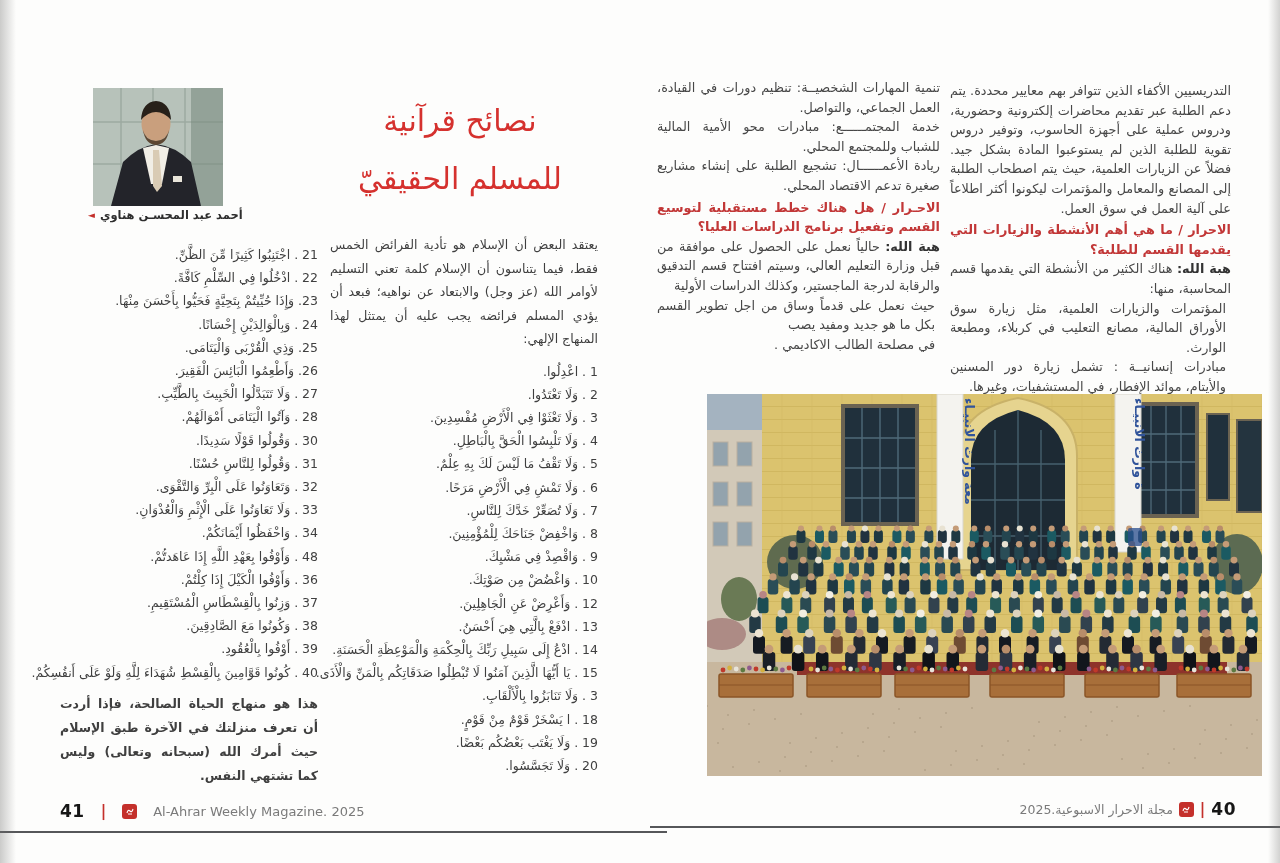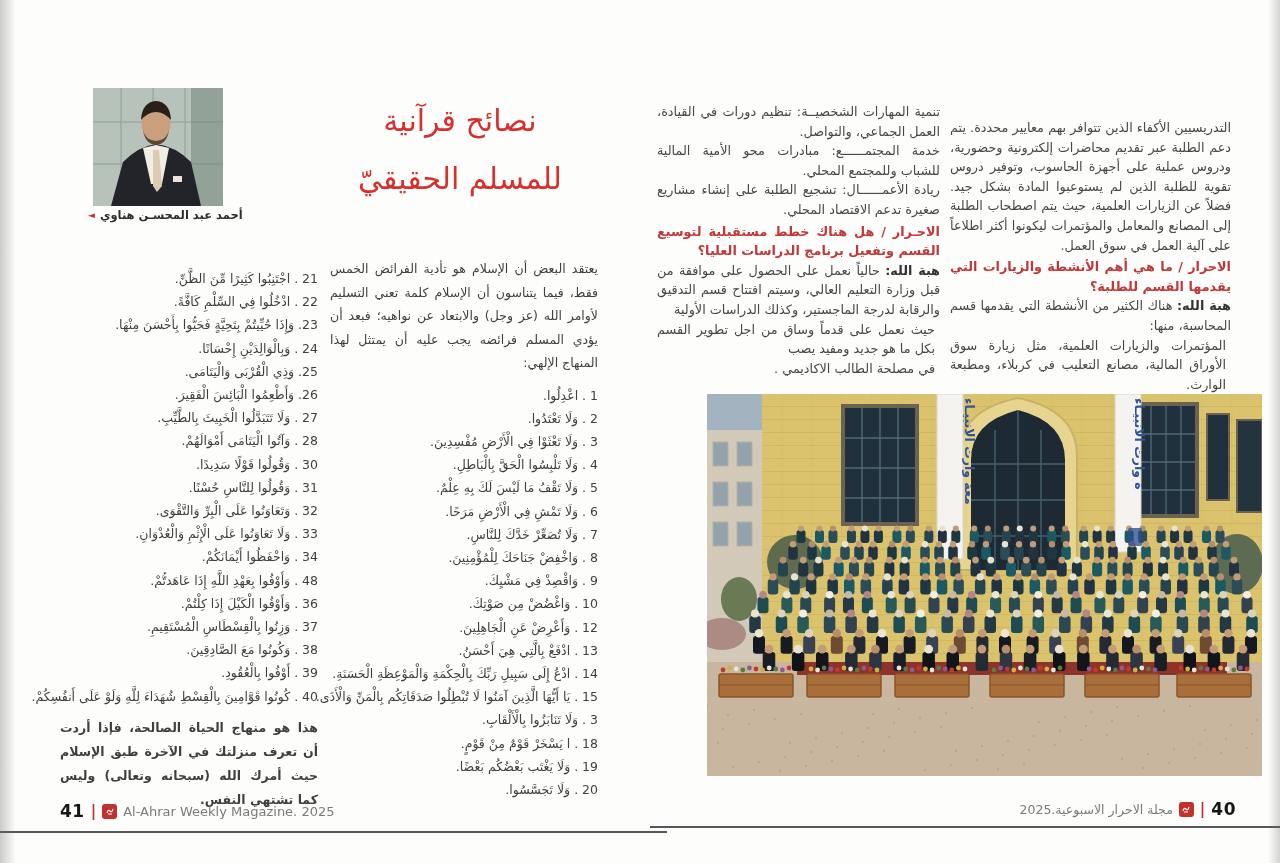--- a/index.html
+++ b/index.html
@@ -20,52 +20,52 @@
 
   
   .author-photo{position:absolute;left:93px;top:88px;width:130px;height:118px;overflow:hidden;}
   .author-caption{position:absolute;left:88px;top:208px;width:200px;
     font-size:11.5px;font-weight:bold;color:#2e2e2e;display:flex;align-items:center;gap:5px;}
   .caption-marker{color:#c4302b;font-size:9px;line-height:1;}
 
   .article-title{position:absolute;left:342px;top:92px;width:236px;
     text-align:center;color:#d5312e;font-weight:normal;font-size:30px;line-height:58px;direction:rtl;}
 
-  .rtl{direction:rtl;margin-top:24px;}
+  .rtl{direction:rtl;}
   .col41{position:absolute;color:#3f3f3f;font-size:12.5px;text-align:right;}
   .mid-col{left:330px;top:233px;width:268px;}
   .left-col{left:60px;top:243px;width:258px;}
   .intro{margin:0 0 9px 0;line-height:23.5px;text-align:justify;}
   .advice-line{line-height:23.2px;white-space:nowrap;}
   .closing{margin:8px 0 0 0;line-height:24px;text-align:justify;font-weight:bold;}
 
   
   .col40{position:absolute;color:#474747;font-size:12.8px;line-height:19.6px;text-align:justify;}
-  .p40-right{left:950px;top:94px;width:281px;}
+  .p40-right{left:950px;top:81px;width:281px;}
   .p40-left{left:657px;top:78px;width:283px;}
   .col40 p{margin:0;}
   .red-q{color:#c23737;font-weight:bold;margin-top:2px !important;}
   .lead{font-weight:bold;color:#333;}
   .ans{padding-right:5px;}
 
   
   .group-photo{position:absolute;left:707px;top:394px;width:555px;height:382px;overflow:hidden;}
   .group-photo svg{display:block;}
   .banner-text{
     position:absolute;color:#31549b;font-weight:bold;font-size:12.5px;
     writing-mode:vertical-rl;text-orientation:mixed;letter-spacing:1px;
     height:140px;width:24px;overflow:hidden;text-align:left;direction:rtl;
   }
   .banner-text.b-left{left:953px;top:398px;}
   .banner-text.b-right{left:1123px;top:398px;}
   .banner-logo{position:absolute;left:1128px;top:528px;width:14px;height:18px;
     background:#2a4d8f;opacity:.75;border-radius:2px;}
 
   
-  .footer-left{position:absolute;left:60px;top:801px;display:flex;align-items:center;gap:6px;
+  .footer-left{position:absolute;left:60px;top:801px;display:flex;align-items:center;gap:16px;
     font-size:13px;color:#7a7a7a;}
   .footer-right{position:absolute;right:44px;top:799px;display:flex;align-items:center;gap:6px;
     font-size:12.5px;color:#7a7a7a;direction:rtl;}
   .page-num{font-weight:bold;color:#161616;font-size:17px;letter-spacing:.5px;}
   .footer-divider{color:#c4302b;font-weight:bold;font-size:15px;}
   .logo-badge{display:inline-flex;width:15px;height:15px;background:#c4302b;border-radius:3px;
     align-items:center;justify-content:center;flex:0 0 auto;}
   .rule{position:absolute;height:2px;background:#56575a;}
   .rule-left{left:0;top:831px;width:667px;}
   .rule-right{left:650px;top:826px;width:630px;}

